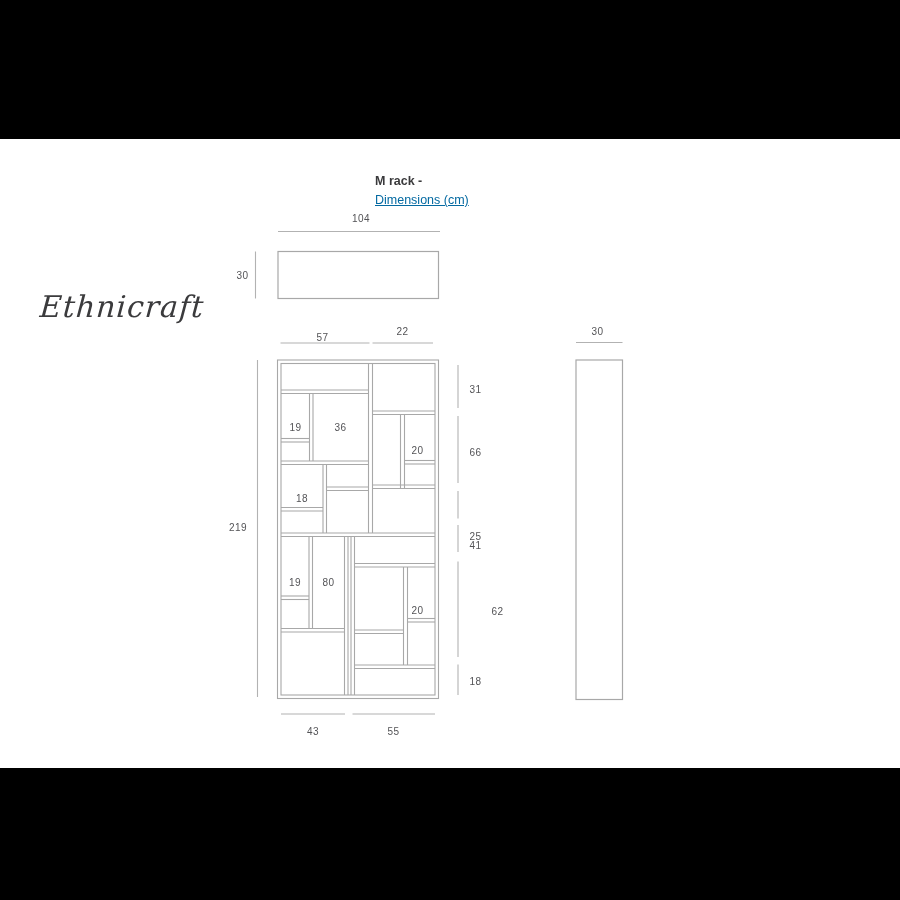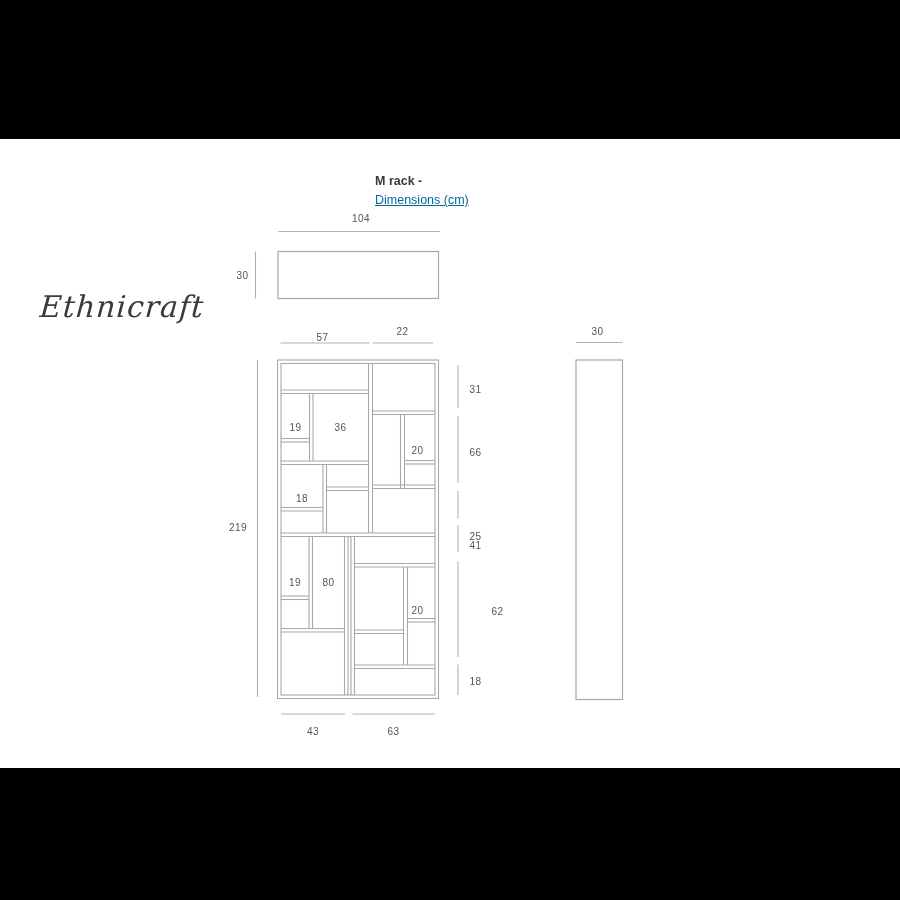--- a/index.html
+++ b/index.html
@@ -154,16 +154,16 @@
 
   <div class="dim-label" style="left:295.5px;top:427px;">19</div>
   <div class="dim-label" style="left:340.5px;top:426.5px;">36</div>
   <div class="dim-label" style="left:417.5px;top:450px;">20</div>
   <div class="dim-label" style="left:302px;top:497.5px;">18</div>
   <div class="dim-label" style="left:295px;top:582px;">19</div>
   <div class="dim-label" style="left:328.5px;top:582px;">80</div>
   <div class="dim-label" style="left:417.5px;top:610px;">20</div>
 
   <div class="dim-label" style="left:313px;top:730.5px;">43</div>
-  <div class="dim-label" style="left:393.5px;top:730.5px;">63</div>
+  <div class="dim-label" style="left:393.5px;top:730.5px;">55</div>
 
   <div class="dim-label" style="left:597.5px;top:330.5px;">30</div>
 </div>
 
 </body></html>

